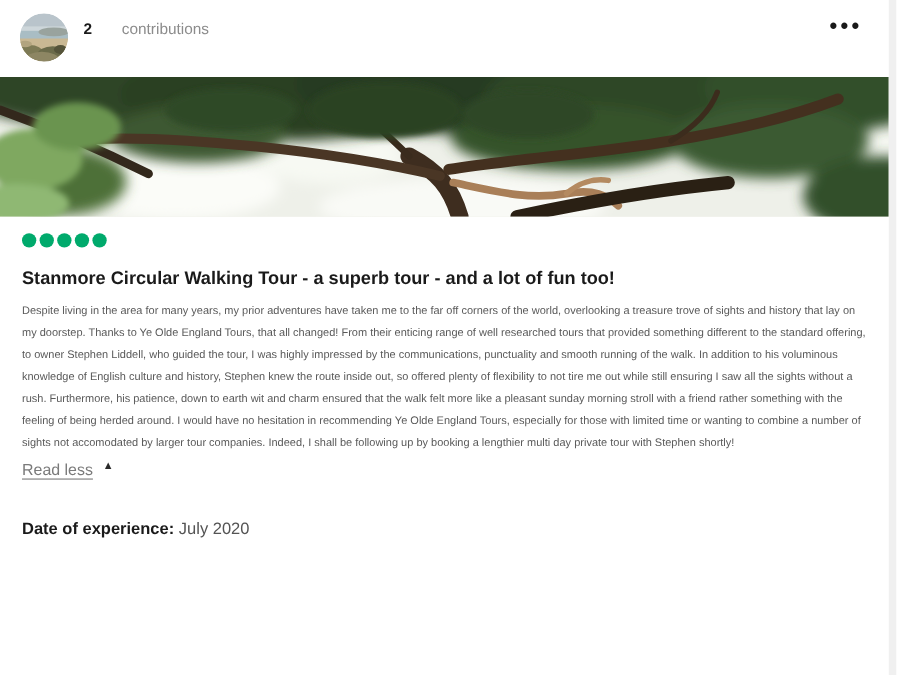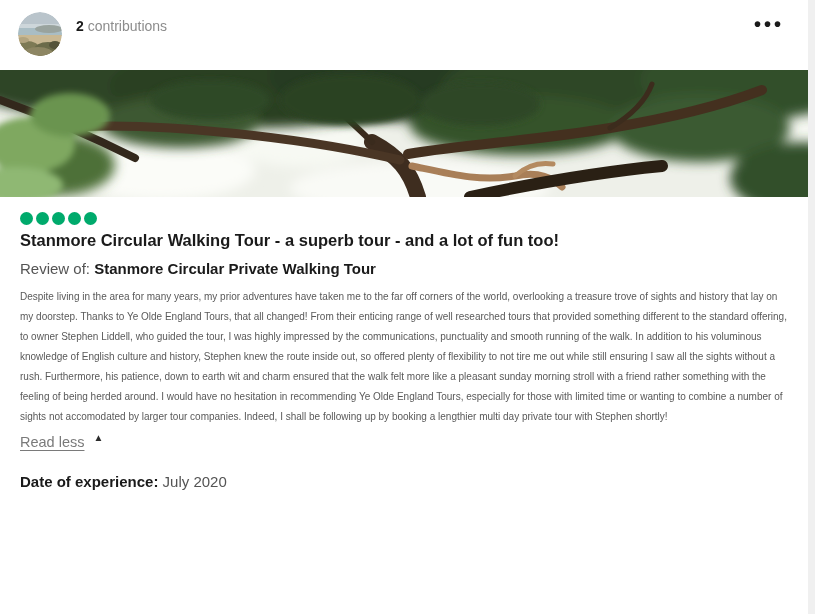--- a/index.html
+++ b/index.html
@@ -29,21 +29,21 @@
     border-radius: 50%;
     overflow: hidden;
     flex: 0 0 44px;
     cursor: pointer;
   }
   .header-text { margin-left: 14px; padding-top: 2px; }
   .header-line1 { font-size: 15px; line-height: 19px; color: #1a1a1a; }
   .header-line1 .reviewer { font-weight: bold; cursor: pointer; }
   .header-line2 { font-size: 14px; line-height: 18px; margin-top: 3px; }
   .header-line2 .count { font-weight: bold; color: #1a1a1a; }
-  .header-line2 .label { color: #8c8c8c; }
+  .header-line2 .label { color: #8c8c8c; margin-left: 23px; }
   .more-btn {
     margin-left: auto;
     font-size: 20px;
     font-weight: bold;
     letter-spacing: 3px;
     line-height: 14px;
     color: #1a1a1a;
     cursor: pointer;
     padding-top: 5px;
     user-select: none;
@@ -63,21 +63,21 @@
 
   .bubbles { display: flex; gap: 3px; height: 14px; align-items: center; }
   .bubble {
     width: 13px; height: 13px;
     border-radius: 50%;
     background: var(--bubble, #00aa6c);
     display: inline-block;
   }
 
   .review-title {
-    margin-top: 4px;
+    margin-top: 17px;
     font-size: 16.5px;
     font-weight: bold;
     line-height: 22px;
     color: #1a1a1a;
   }
   .review-of {
     margin-top: 8px;
     font-size: 15px;
     line-height: 19px;
     color: #545454;
@@ -104,21 +104,21 @@
     cursor: pointer;
   }
   .read-toggle .arrow {
     font-size: 10px;
     color: #2b2b2b;
     margin-left: 9px;
     line-height: 10px;
   }
 
   .experience-date {
-    margin-top: 20px;
+    margin-top: 33px;
     font-size: 15px;
     line-height: 19px;
   }
   .experience-date .lbl { font-weight: bold; color: #1a1a1a; }
   .experience-date .val { color: #545454; }
 </style>
 </head>
 <body>
 
 <div class="card">
@@ -214,24 +214,20 @@
     <div class="bubbles">
         <span class="bubble"></span>
         <span class="bubble"></span>
         <span class="bubble"></span>
         <span class="bubble"></span>
         <span class="bubble"></span>
       </div>
 
     <div class="review-title">Stanmore Circular Walking Tour - a superb tour - and a lot of fun too!</div>
 
-    <div class="review-of">
-      <span>Review of:</span>
-      <span class="tour-name">Stanmore Circular Private Walking Tour</span>
-    </div>
 
     <p class="review-body">Despite living in the area for many years, my prior adventures have taken me to the far off corners of the world, overlooking a treasure trove of sights and history that lay on my doorstep. Thanks to Ye Olde England Tours, that all changed! From their enticing range of well researched tours that provided something different to the standard offering, to owner Stephen Liddell, who guided the tour, I was highly impressed by the communications, punctuality and smooth running of the walk. In addition to his voluminous knowledge of English culture and history, Stephen knew the route inside out, so offered plenty of flexibility to not tire me out while still ensuring I saw all the sights without a rush. Furthermore, his patience, down to earth wit and charm ensured that the walk felt more like a pleasant sunday morning stroll with a friend rather something with the feeling of being herded around. I would have no hesitation in recommending Ye Olde England Tours, especially for those with limited time or wanting to combine a number of sights not accomodated by larger tour companies. Indeed, I shall be following up by booking a lengthier multi day private tour with Stephen shortly!</p>
 
     <div class="read-toggle">
       <span class="link">Read less</span>
       <span class="arrow">▲</span>
     </div>
 
     <div class="experience-date">
       <span class="lbl">Date of experience:</span>

